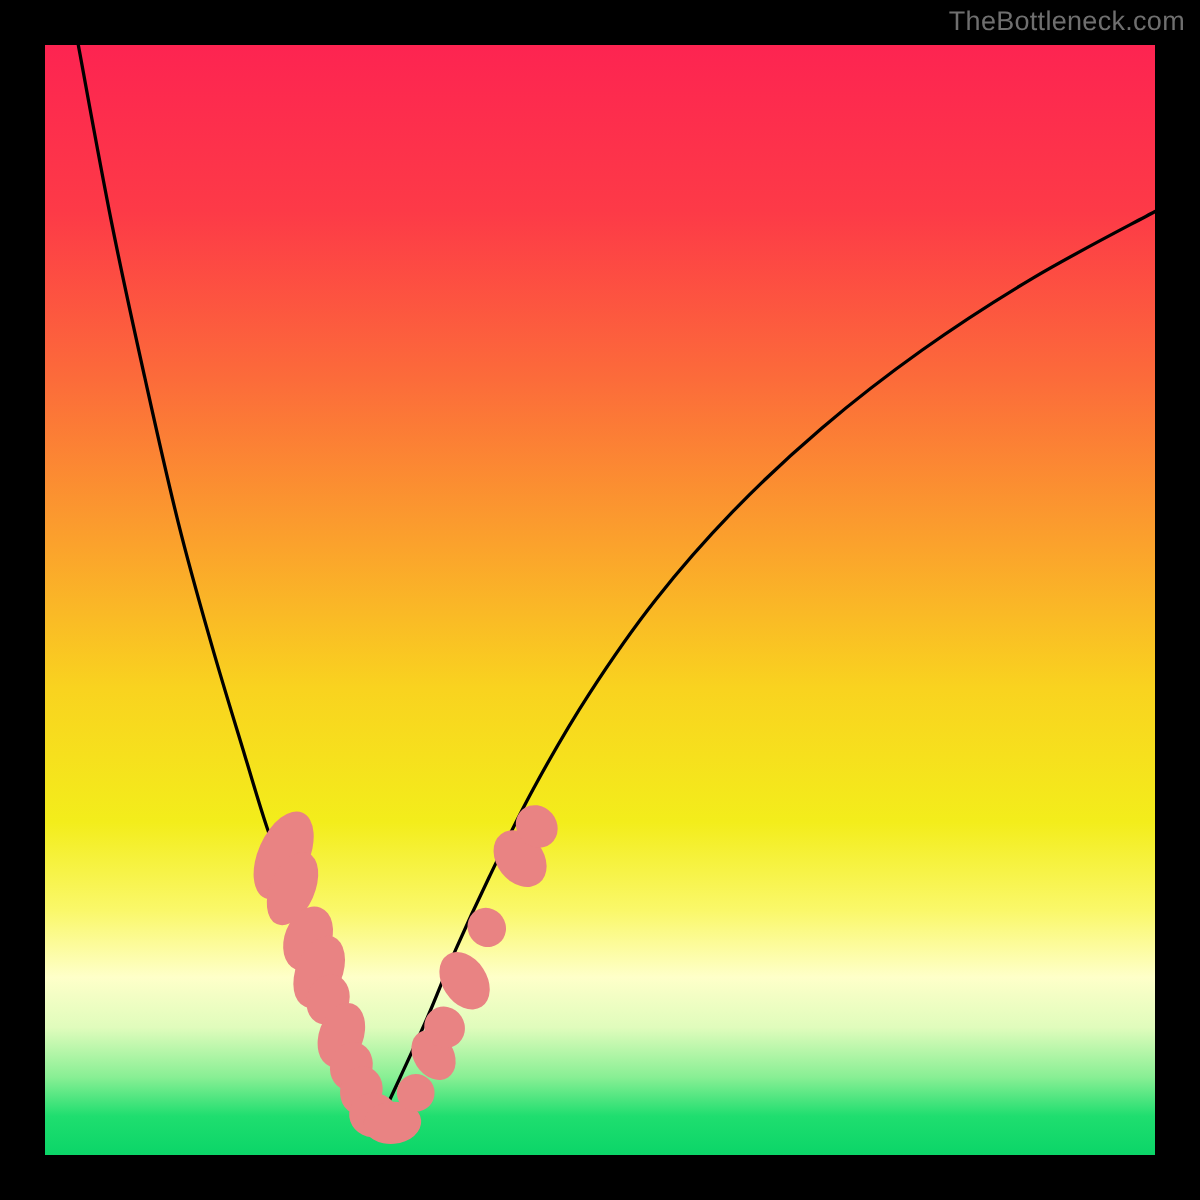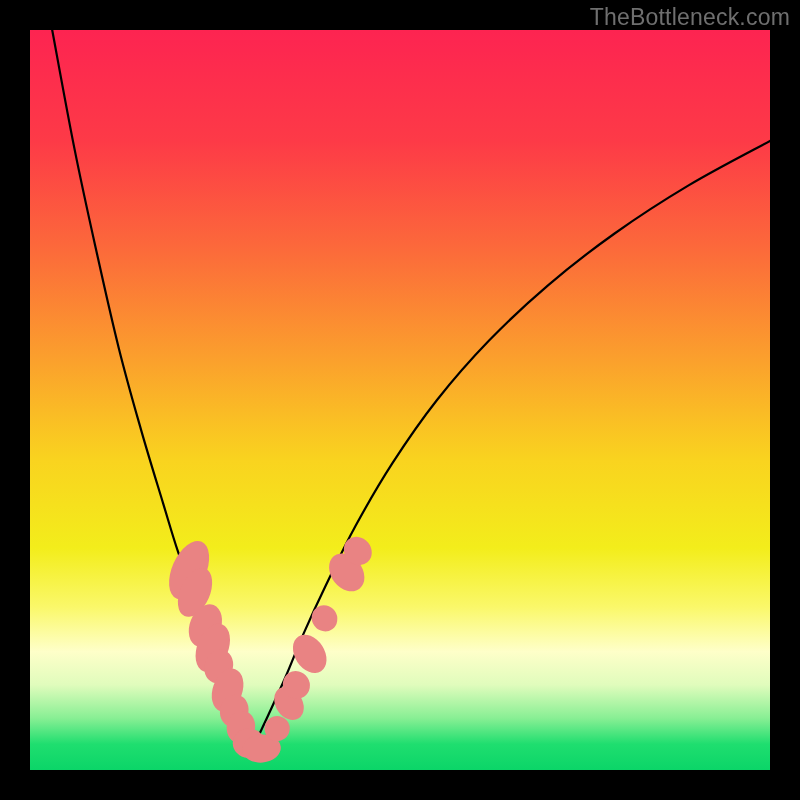--- a/index.html
+++ b/index.html
@@ -25,21 +25,21 @@
     top: 30px;
     width: 740px;
     height: 740px;
     
   }
   .attribution {
     position: absolute;
     top: 4px;
     right: 10px;
     color: #6f6f6f;
-    font-size: 23px;
+    font-size: 18px;
     font-weight: 500;
     letter-spacing: 0.2px;
   }
   svg {
     position: absolute;
     left: 0;
     top: 0;
   }
   .curve {
     fill: none;

